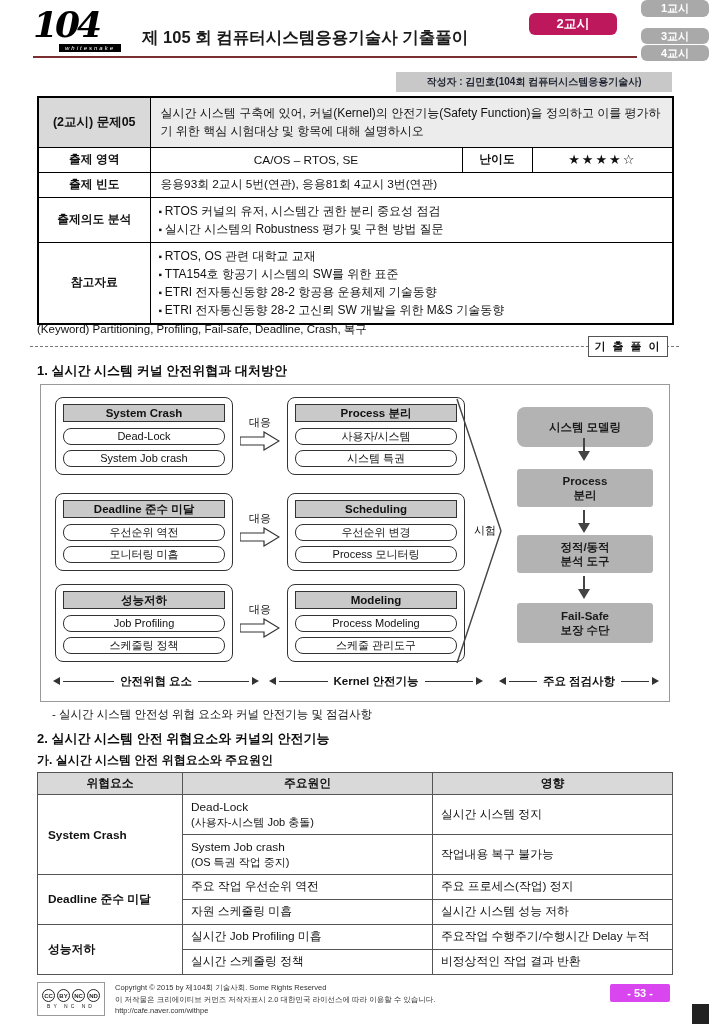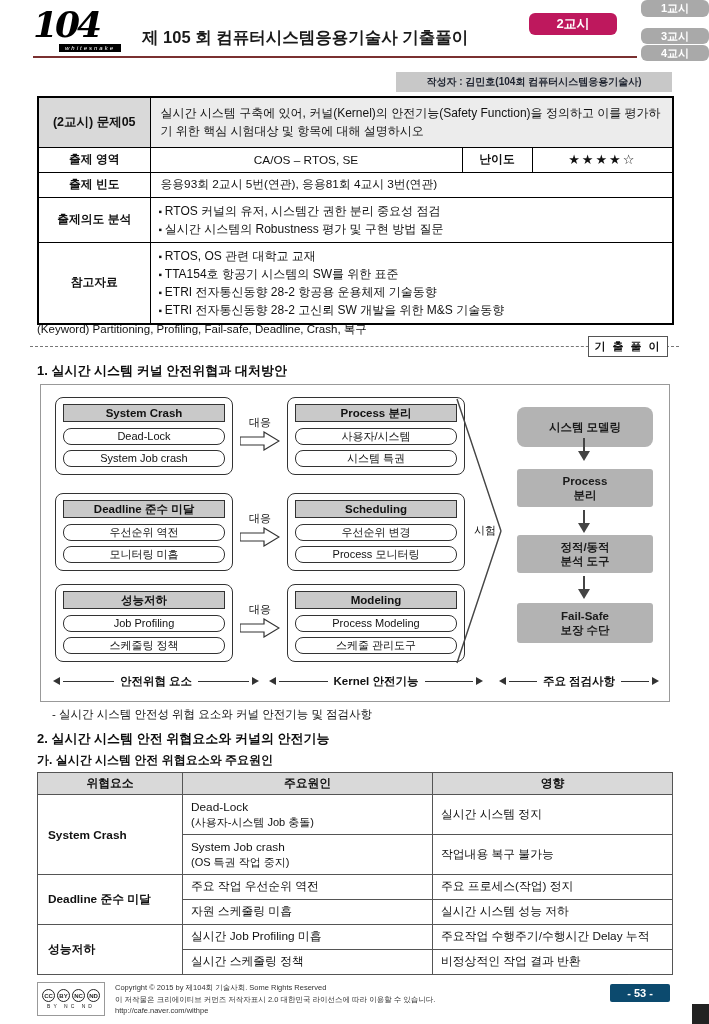--- a/index.html
+++ b/index.html
@@ -91,21 +91,21 @@
 
   
   .cc-box { position:absolute; left:37px; top:982px; width:68px; height:34px; border:1px solid #999;
             display:flex; flex-direction:column; align-items:center; justify-content:center; gap:1px; }
   .cc-row { display:flex; gap:2px; }
   .cc-circle { width:13px; height:13px; border:1.3px solid #222; border-radius:50%; font-size:6px;
                font-weight:bold; display:flex; align-items:center; justify-content:center; color:#222; }
   .cc-caption { font-size:5px; letter-spacing:3px; color:#222; }
   .foot-text { position:absolute; left:115px; top:982px; font-size:7.5px; color:#333; line-height:1.55; }
   .foot-text .url { color:#333; cursor:pointer; }
-  .page-badge { position:absolute; left:610px; top:984px; width:60px; height:18px; background:#0c4a6e;
+  .page-badge { position:absolute; left:610px; top:984px; width:60px; height:18px; background:#d946ef;
                 color:#fff; font-size:11px; font-weight:bold; display:flex; align-items:center;
                 justify-content:center; border-radius:2px; }
   .corner-block { position:absolute; left:692px; top:1004px; width:17px; height:20px; background:#222; }
 </style>
 </head>
 <body>
 
 <div class="page">
 
   <div class="tab tab-1">1교시</div>

